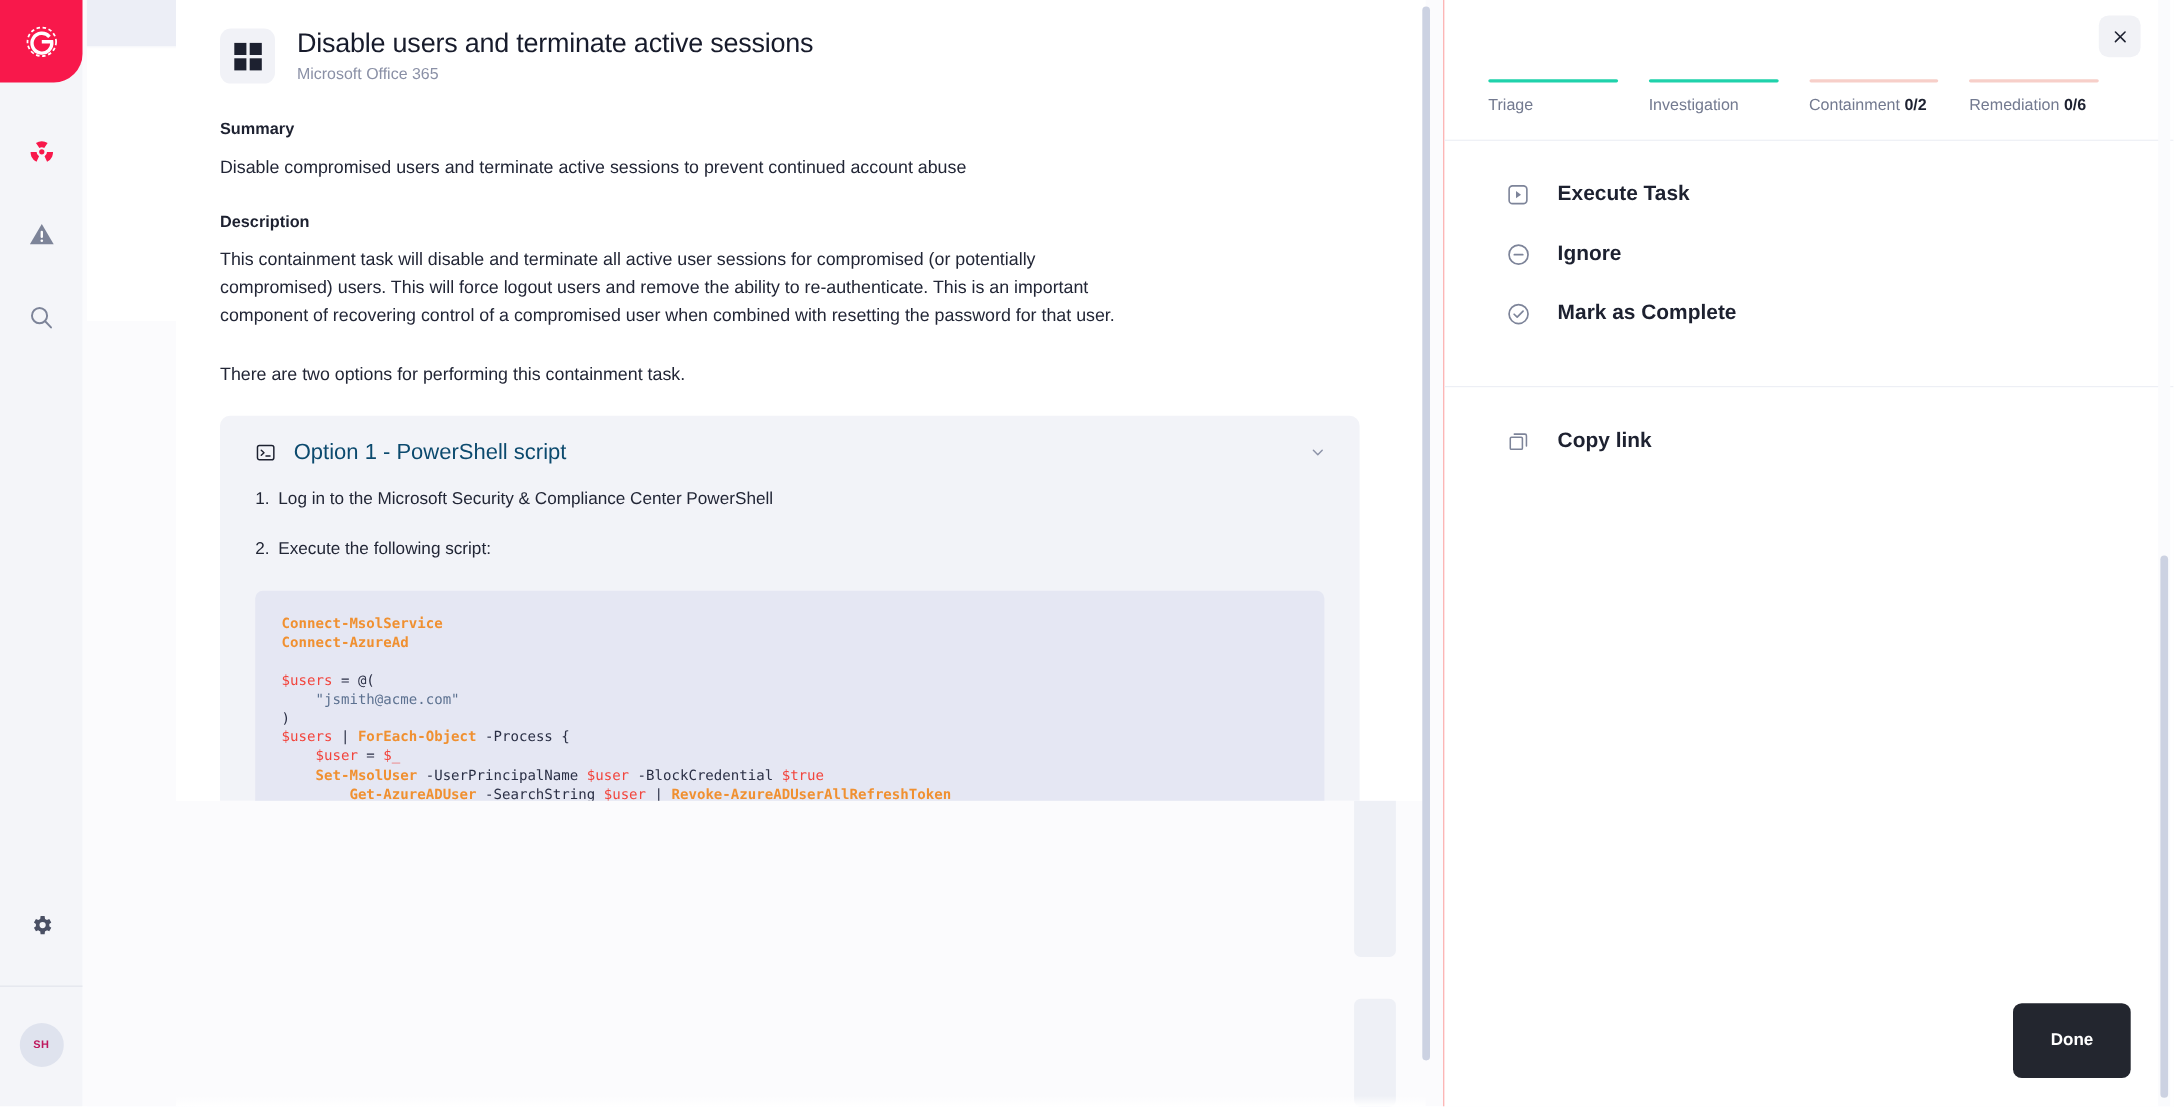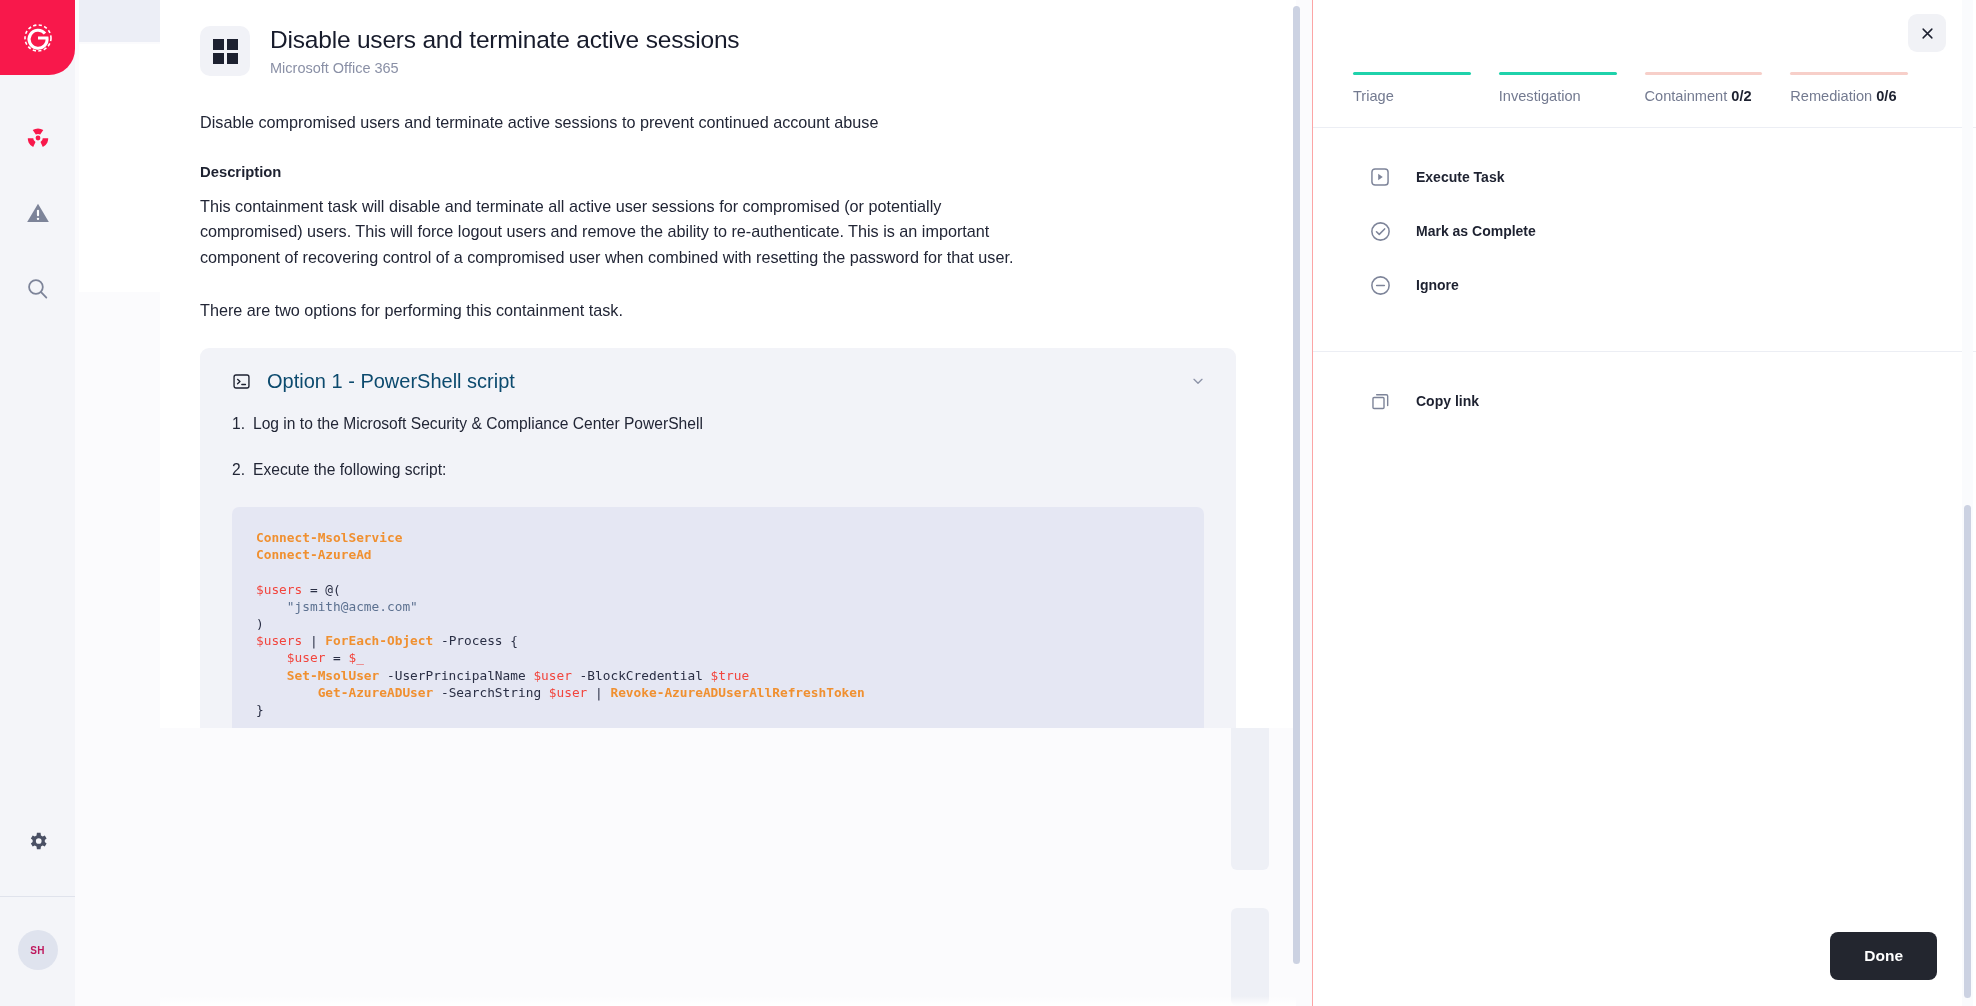--- a/index.html
+++ b/index.html
@@ -136,26 +136,26 @@
   .tab-count { color: #1d2130; font-weight: 700; }
 
   .sec-div { height: 1px; background: #eceef4; margin-top: 23px; }
 
   .actions { padding: 22px 0 16px 0; }
   .action {
     display: flex; align-items: center; gap: 23px;
     padding: 14px 0 14px 54px; cursor: pointer;
   }
   .action-ico { width: 26px; height: 26px; display:flex; align-items:center; justify-content:center; flex:none; color:#7d8499;}
-  .action-label { font-size: 14px; font-weight: 700; color: #1d2130; }
+  .action-label { font-size: 19px; font-weight: 700; color: #1d2130; }
 
   .done-wrap { position: absolute; left: 0; bottom: 0; width: 664px; padding: 0 40px 26px 40px; display:flex; justify-content:flex-end;}
   .done-btn {
     background: #23262f; color: #ffffff; border: none; cursor: pointer;
-    border-radius: 8px; padding: 0 34px; height: 48px;
+    border-radius: 8px; padding: 0 34px; height: 68px;
     font-size: 15.5px; font-weight: 700; font-family: "Liberation Sans", sans-serif;
   }
 
   
   .win-scroll { position: absolute; right: 3px; top: 0; width: 11px; height: 1006px; background: #fafbfd; z-index: 50;}
   .win-scroll i { position:absolute; left:2px; top: 505px; width: 7px; height: 493px; border-radius: 4px; background: #ccd2e2; }
 </style>
 </head>
 <body>
 
@@ -223,20 +223,21 @@
               <i></i>
               <i></i>
           </span>
         </div>
         <div>
           <div class="doc-title">Disable users and terminate active sessions</div>
           <div class="doc-sub">Microsoft Office 365</div>
         </div>
       </div>
 
+      <h3 class="sec">Summary</h3>
       <p class="body">Disable compromised users and terminate active sessions to prevent continued account abuse</p>
 
       <h3 class="sec">Description</h3>
       <p class="body">This containment task will disable and terminate all active user sessions for compromised (or potentially compromised) users. This will force logout users and remove the ability to re-authenticate. This is an important component of recovering control of a compromised user when combined with resetting the password for that user.</p>
 
       <p class="body tight">There are two options for performing this containment task.</p>
 
       <section class="option-card">
         <div class="option-head">
           <svg width="19" height="19" viewBox="0 0 24 24" fill="none" stroke="#1d2130" stroke-width="1.7">
@@ -337,33 +338,33 @@
             <rect x="3.2" y="3.2" width="17.6" height="17.6" rx="3.4"></rect>
             <path d="M10 8.4l5 3.6-5 3.6z" fill="#7d8499" stroke="none"></path>
           </svg>
         </span>
         <span class="action-label">Execute Task</span>
       </div>
       <div class="action">
         <span class="action-ico">
           <svg width="23" height="23" viewBox="0 0 24 24" fill="none" stroke="#7d8499" stroke-width="1.6">
             <circle cx="12" cy="12" r="9"></circle>
-            <path d="M7.8 12.2 10.7 15 16.3 9.3" stroke-linecap="round" stroke-linejoin="round"></path>
+            <path d="M8 12h8" stroke-linecap="round"></path>
           </svg>
         </span>
-        <span class="action-label">Mark as Complete</span>
+        <span class="action-label">Ignore</span>
       </div>
       <div class="action">
         <span class="action-ico">
           <svg width="23" height="23" viewBox="0 0 24 24" fill="none" stroke="#7d8499" stroke-width="1.6">
             <circle cx="12" cy="12" r="9"></circle>
-            <path d="M8 12h8" stroke-linecap="round"></path>
+            <path d="M7.8 12.2 10.7 15 16.3 9.3" stroke-linecap="round" stroke-linejoin="round"></path>
           </svg>
         </span>
-        <span class="action-label">Ignore</span>
+        <span class="action-label">Mark as Complete</span>
       </div>
     </div>
 
     <div class="sec-div"></div>
 
     <div class="actions">
       <div class="action">
         <span class="action-ico">
           <svg width="21" height="21" viewBox="0 0 24 24" fill="none" stroke="#7d8499" stroke-width="1.6">
             <rect x="3.4" y="7.4" width="12.6" height="12.6" rx="1.2"></rect>

